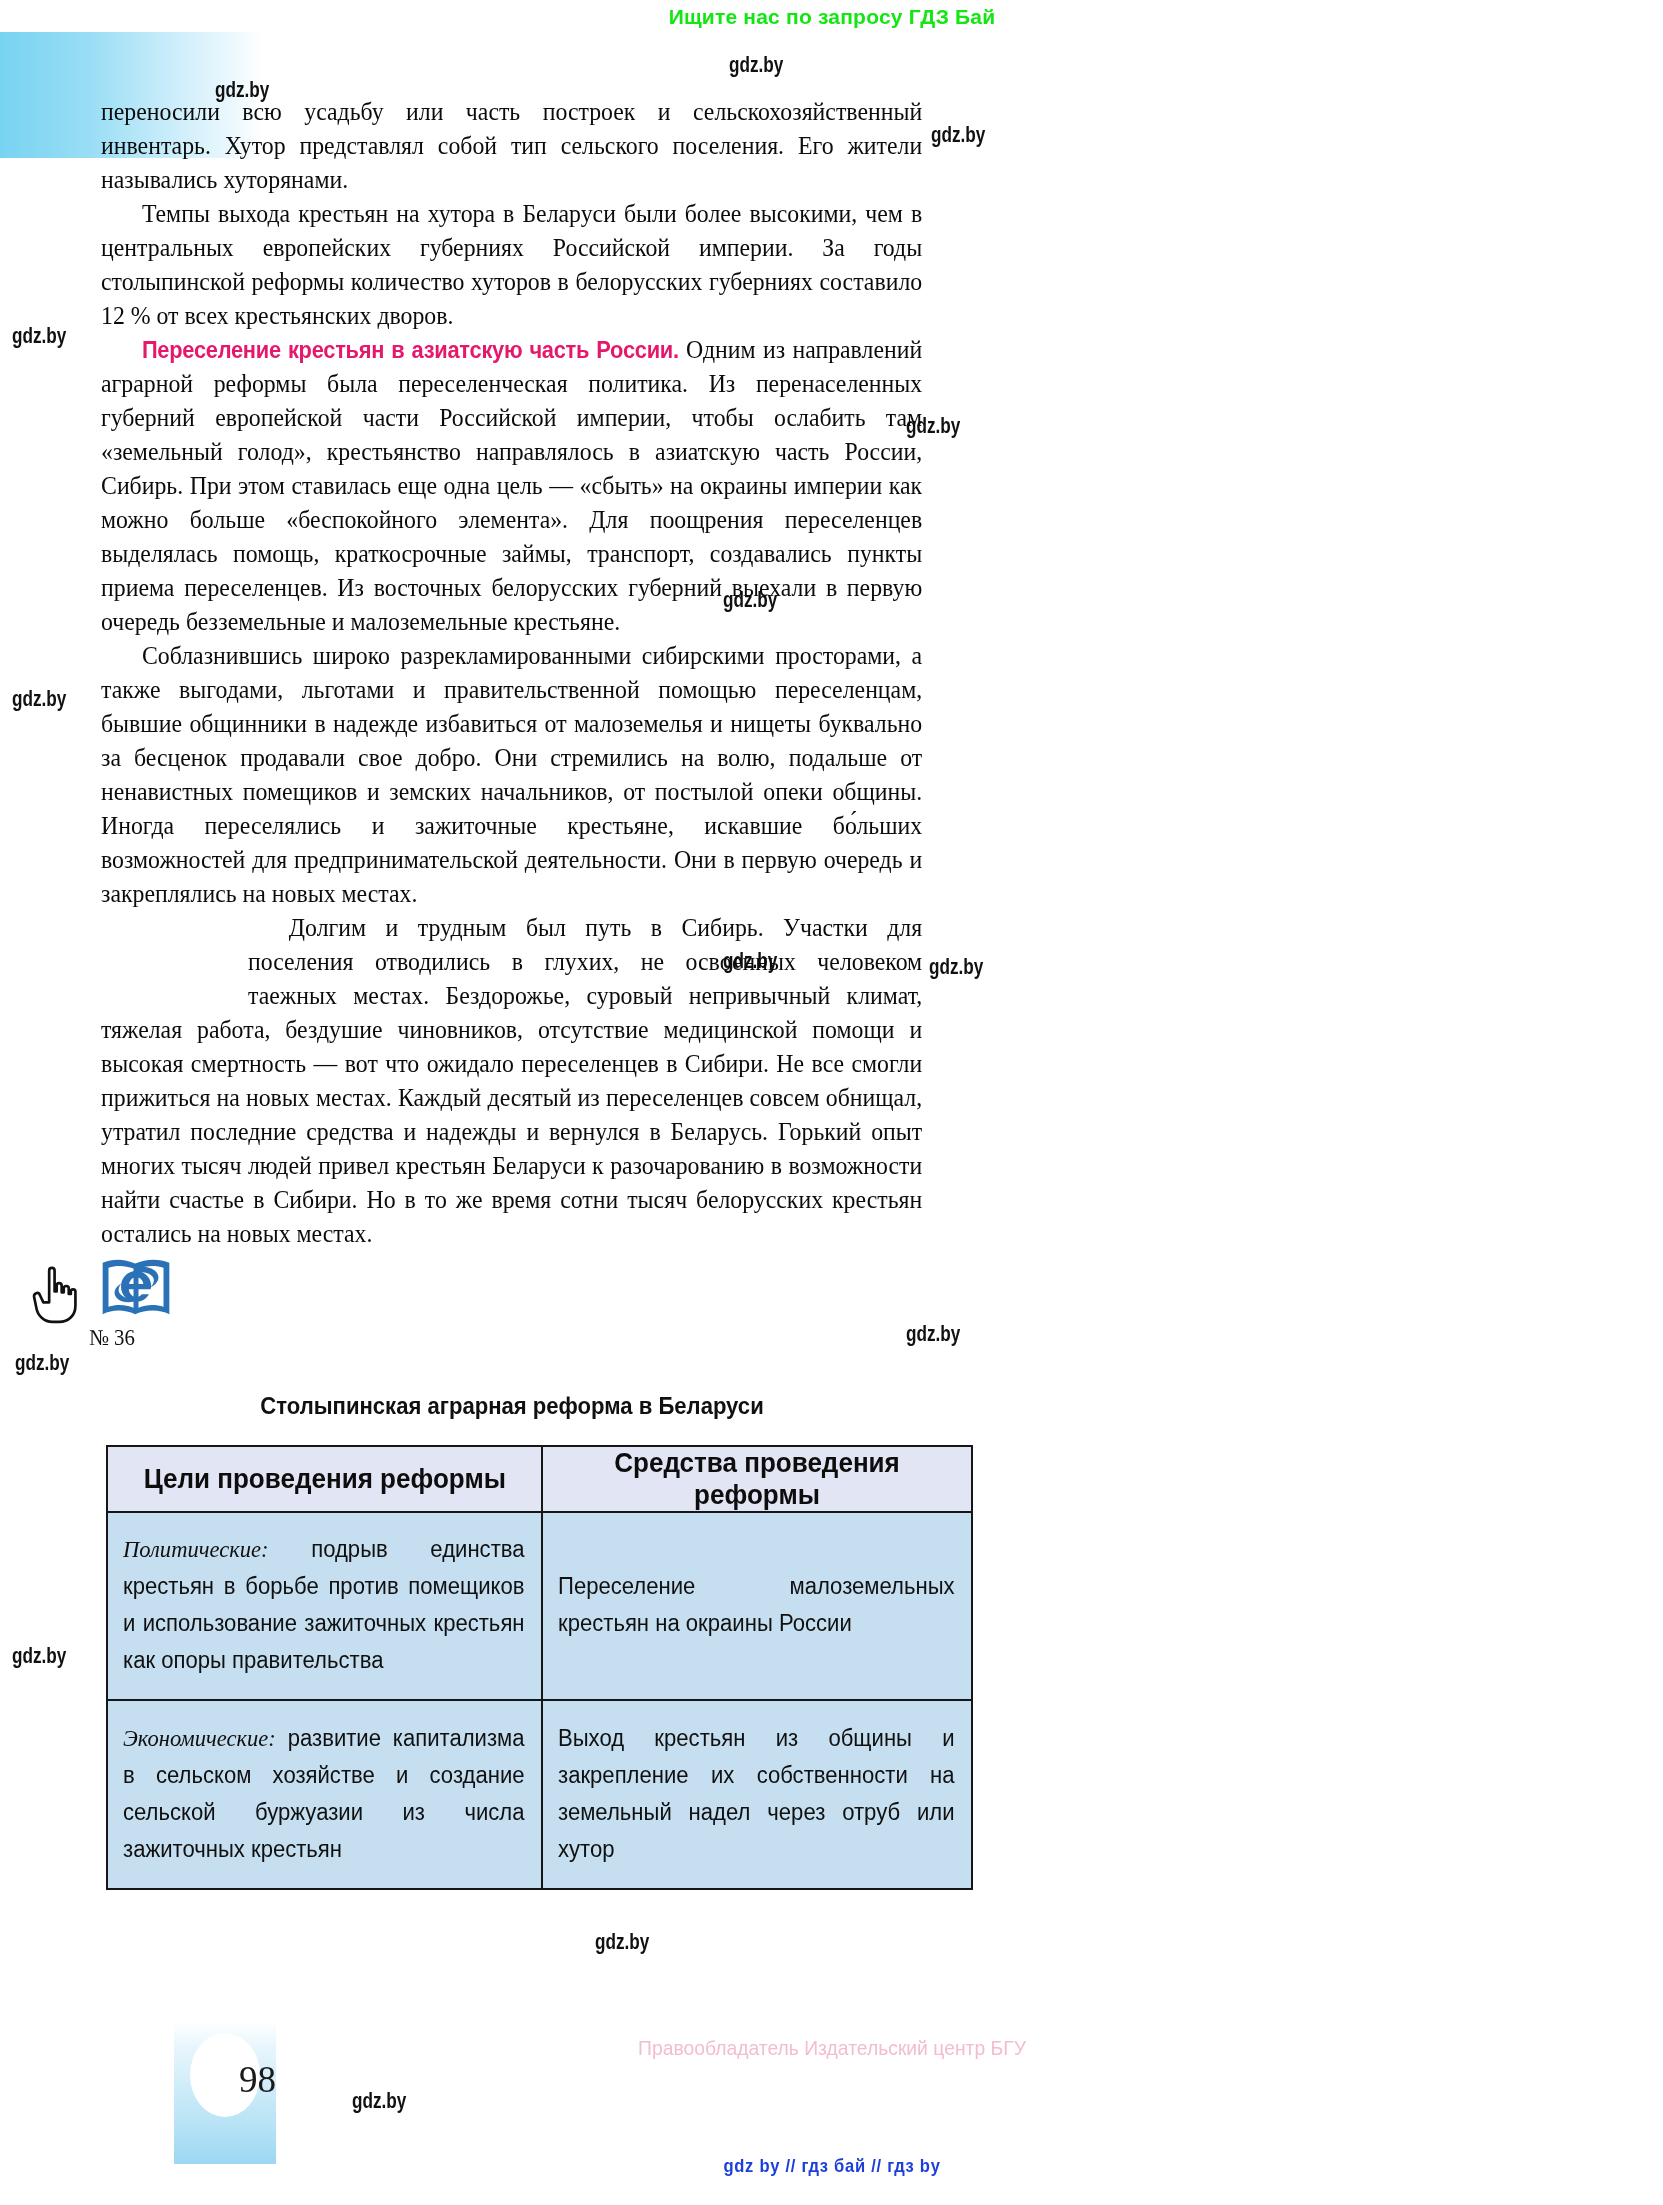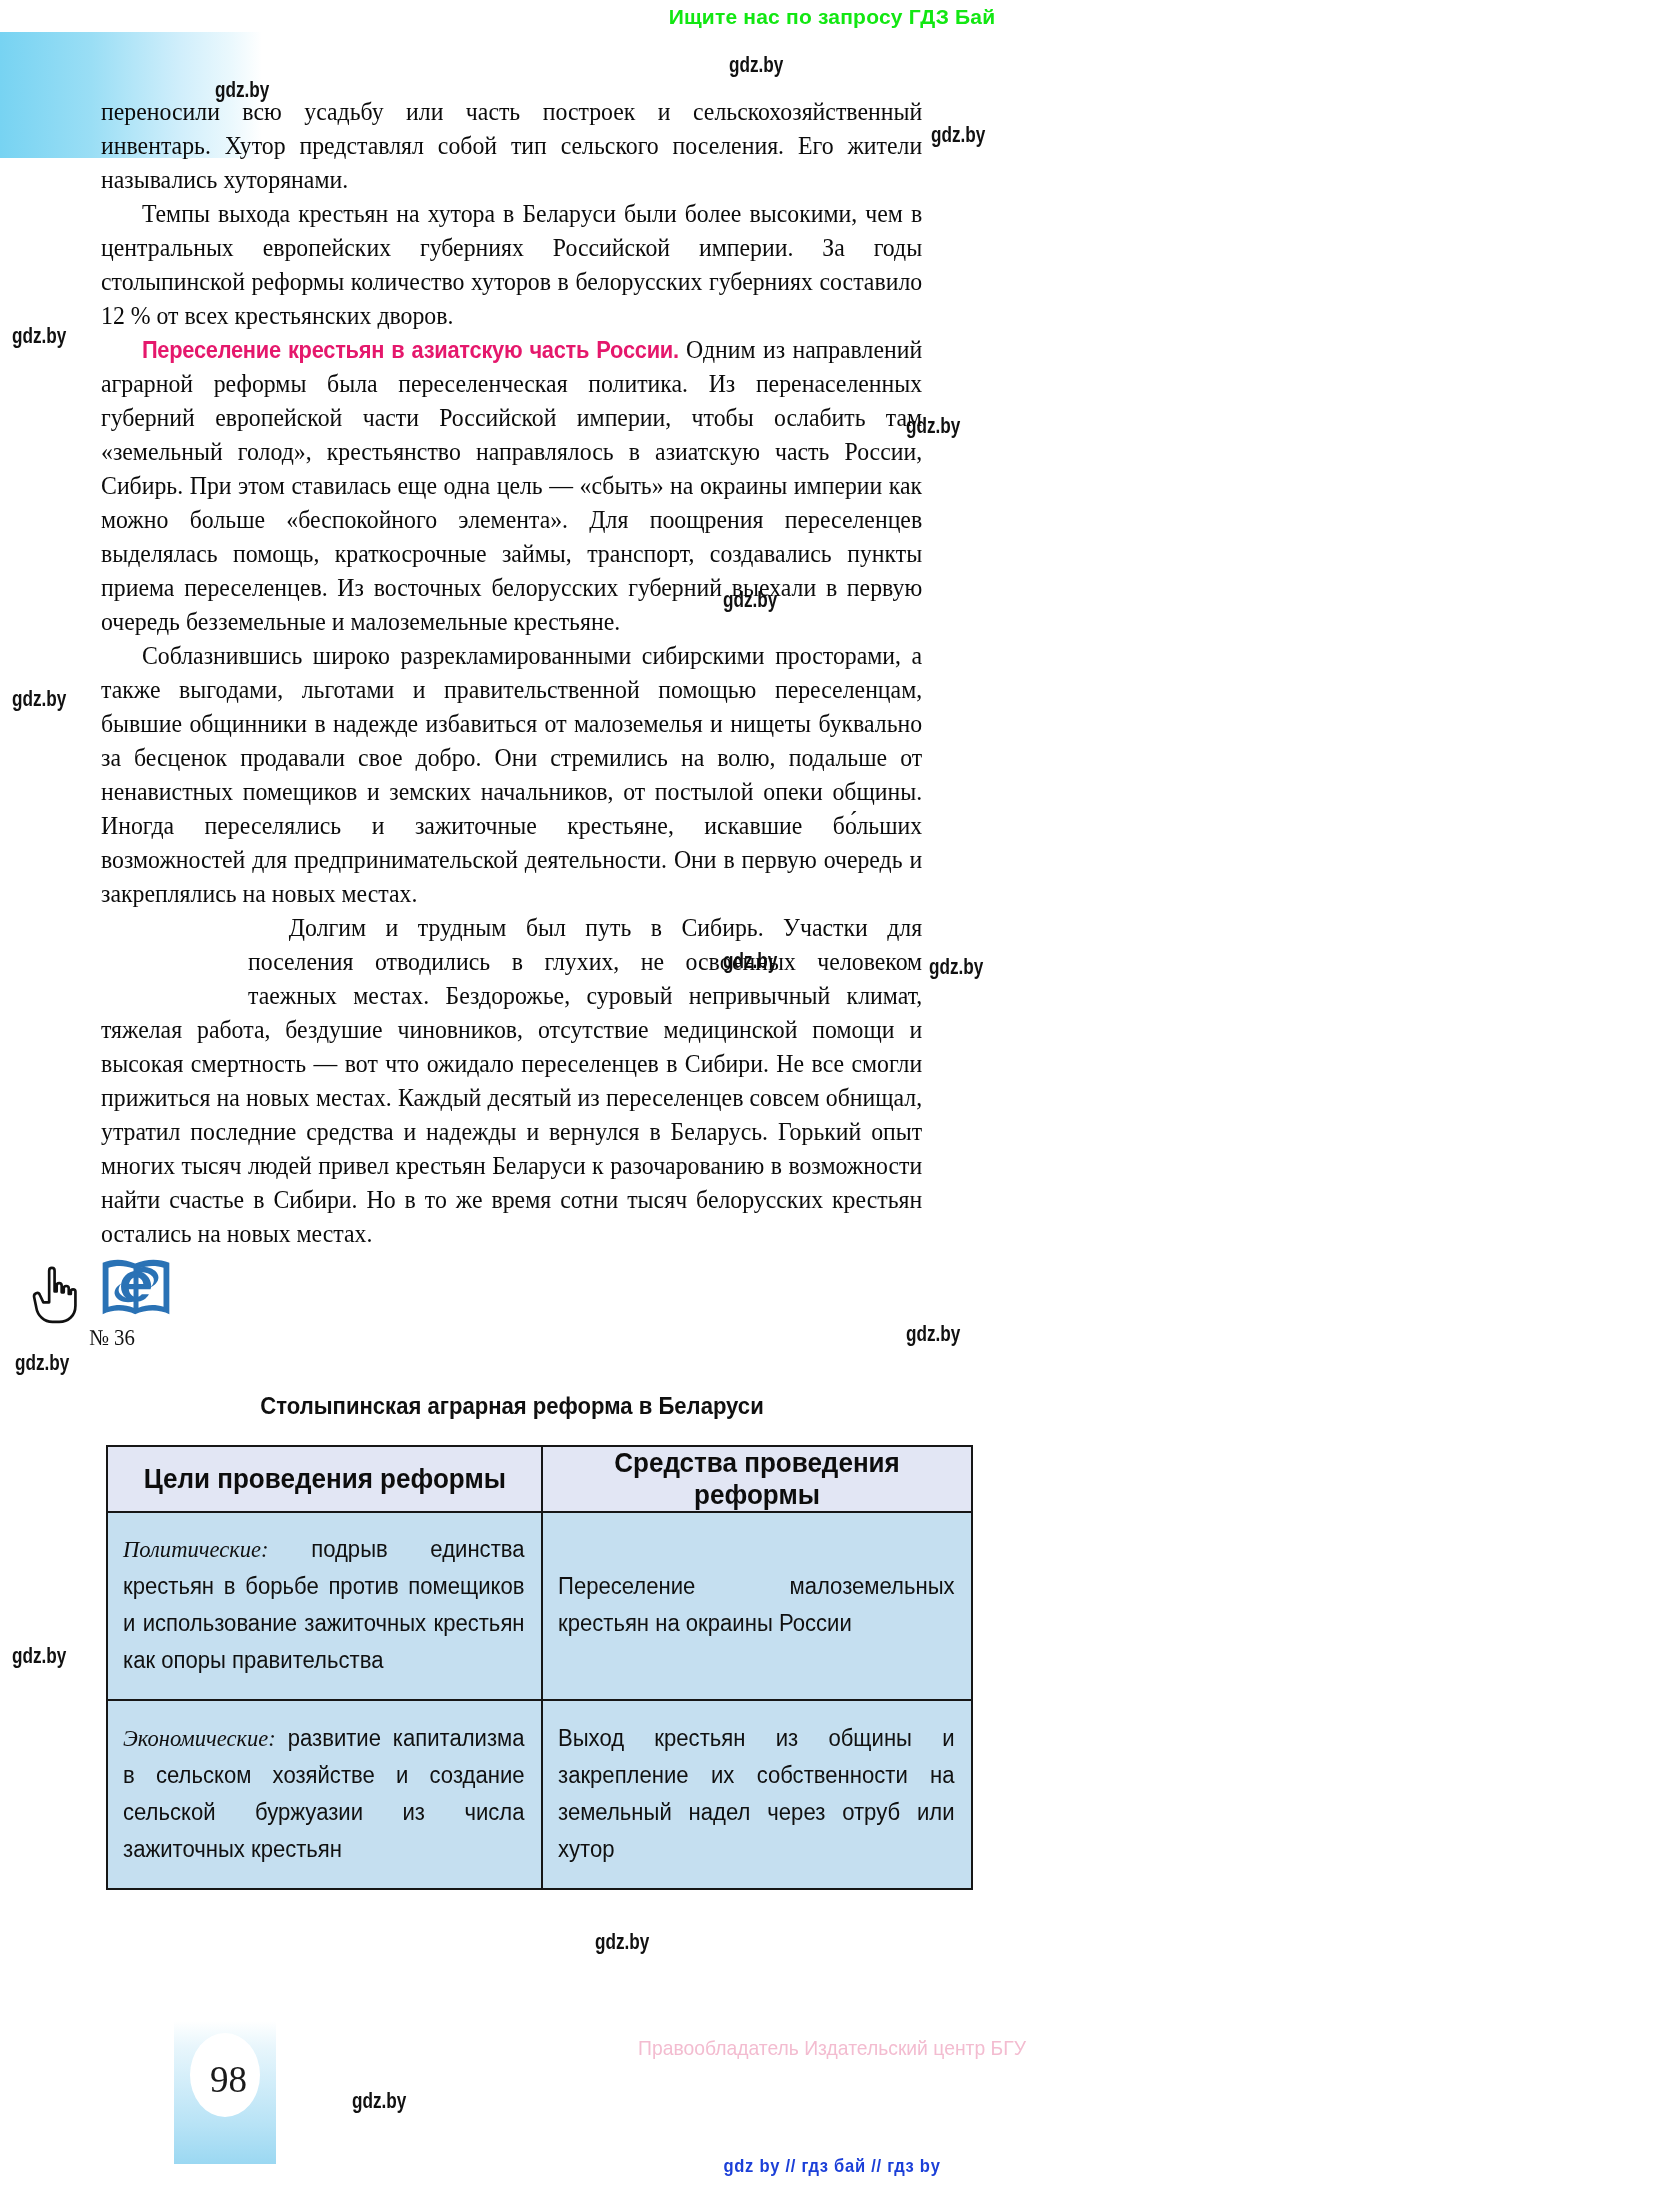--- a/index.html
+++ b/index.html
@@ -198,21 +198,21 @@
     transform: translateX(-50%);
     width: 70px;
     height: 84px;
     background: #ffffff;
     border-radius: 50%;
   }
   .page-num {
     position: absolute;
     left: 0; right: 0;
     top: 37px;
-    text-align: left;
+    text-align: right;
     font-family: "Liberation Serif", serif;
     font-size: 37px;
     color: #1a1a1a;
     margin-left: 36px;
   }
 
   
   .copyright {
     position: absolute;
     top: 2036px;

